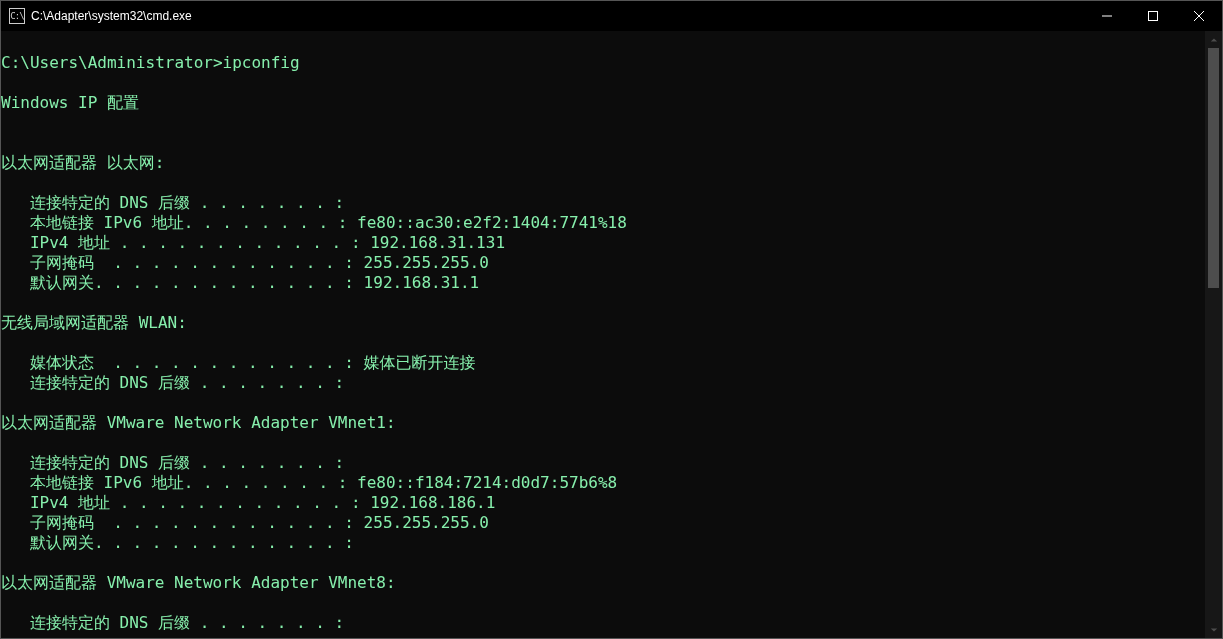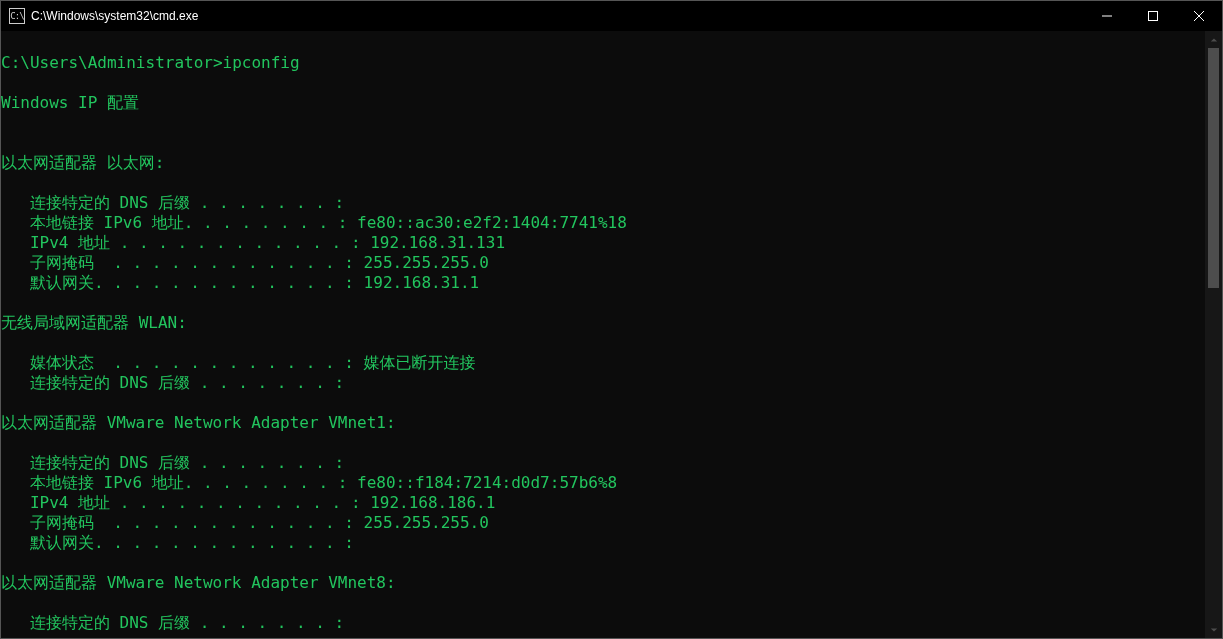--- a/index.html
+++ b/index.html
@@ -22,21 +22,21 @@
   .win-btn {
     width: 46px; height: 30px; display: flex; align-items: center; justify-content: center;
     color: #fff; font-size: 10px;
   }
   .win-btn svg { width: 10px; height: 10px; stroke: #fff; stroke-width: 1; fill: none; }
 
   .content-wrap {
     flex: 1 1 auto; display: flex; background: #0c0c0c;
   }
   .terminal {
-    flex: 1 1 auto; background: #0c0c0c; color: #22c55e;
+    flex: 1 1 auto; background: #0c0c0c; color: #86efac;
     font-family: "NSimSun", "SimSun", "Consolas", monospace;
     font-size: 16px; line-height: 20px; white-space: pre;
     padding: 2px 0 0 0; overflow: hidden;
   }
   .scrollbar {
     width: 17px; background: #171717; position: relative;
   }
   .scroll-btn {
     width: 17px; height: 17px; background: #171717; display:flex; align-items:center; justify-content:center;
   }
@@ -47,21 +47,21 @@
   }
 </style>
 </head>
 <body>
 
 <div class="window">
   <div class="titlebar">
     <div class="icon-box">
         <span>C:\</span>
       </div>
-    <div class="title">C:\Windows\system32\cmd.exe</div>
+    <div class="title">C:\Adapter\system32\cmd.exe</div>
     <div class="spacer"></div>
     <div class="win-btn">
       <svg viewBox="0 0 10 10">
           <line x1="0" y1="5" x2="10" y2="5"></line>
         </svg>
     </div>
     <div class="win-btn">
       <svg viewBox="0 0 10 10">
           <rect x="0.5" y="0.5" width="9" height="9"></rect>
         </svg>

